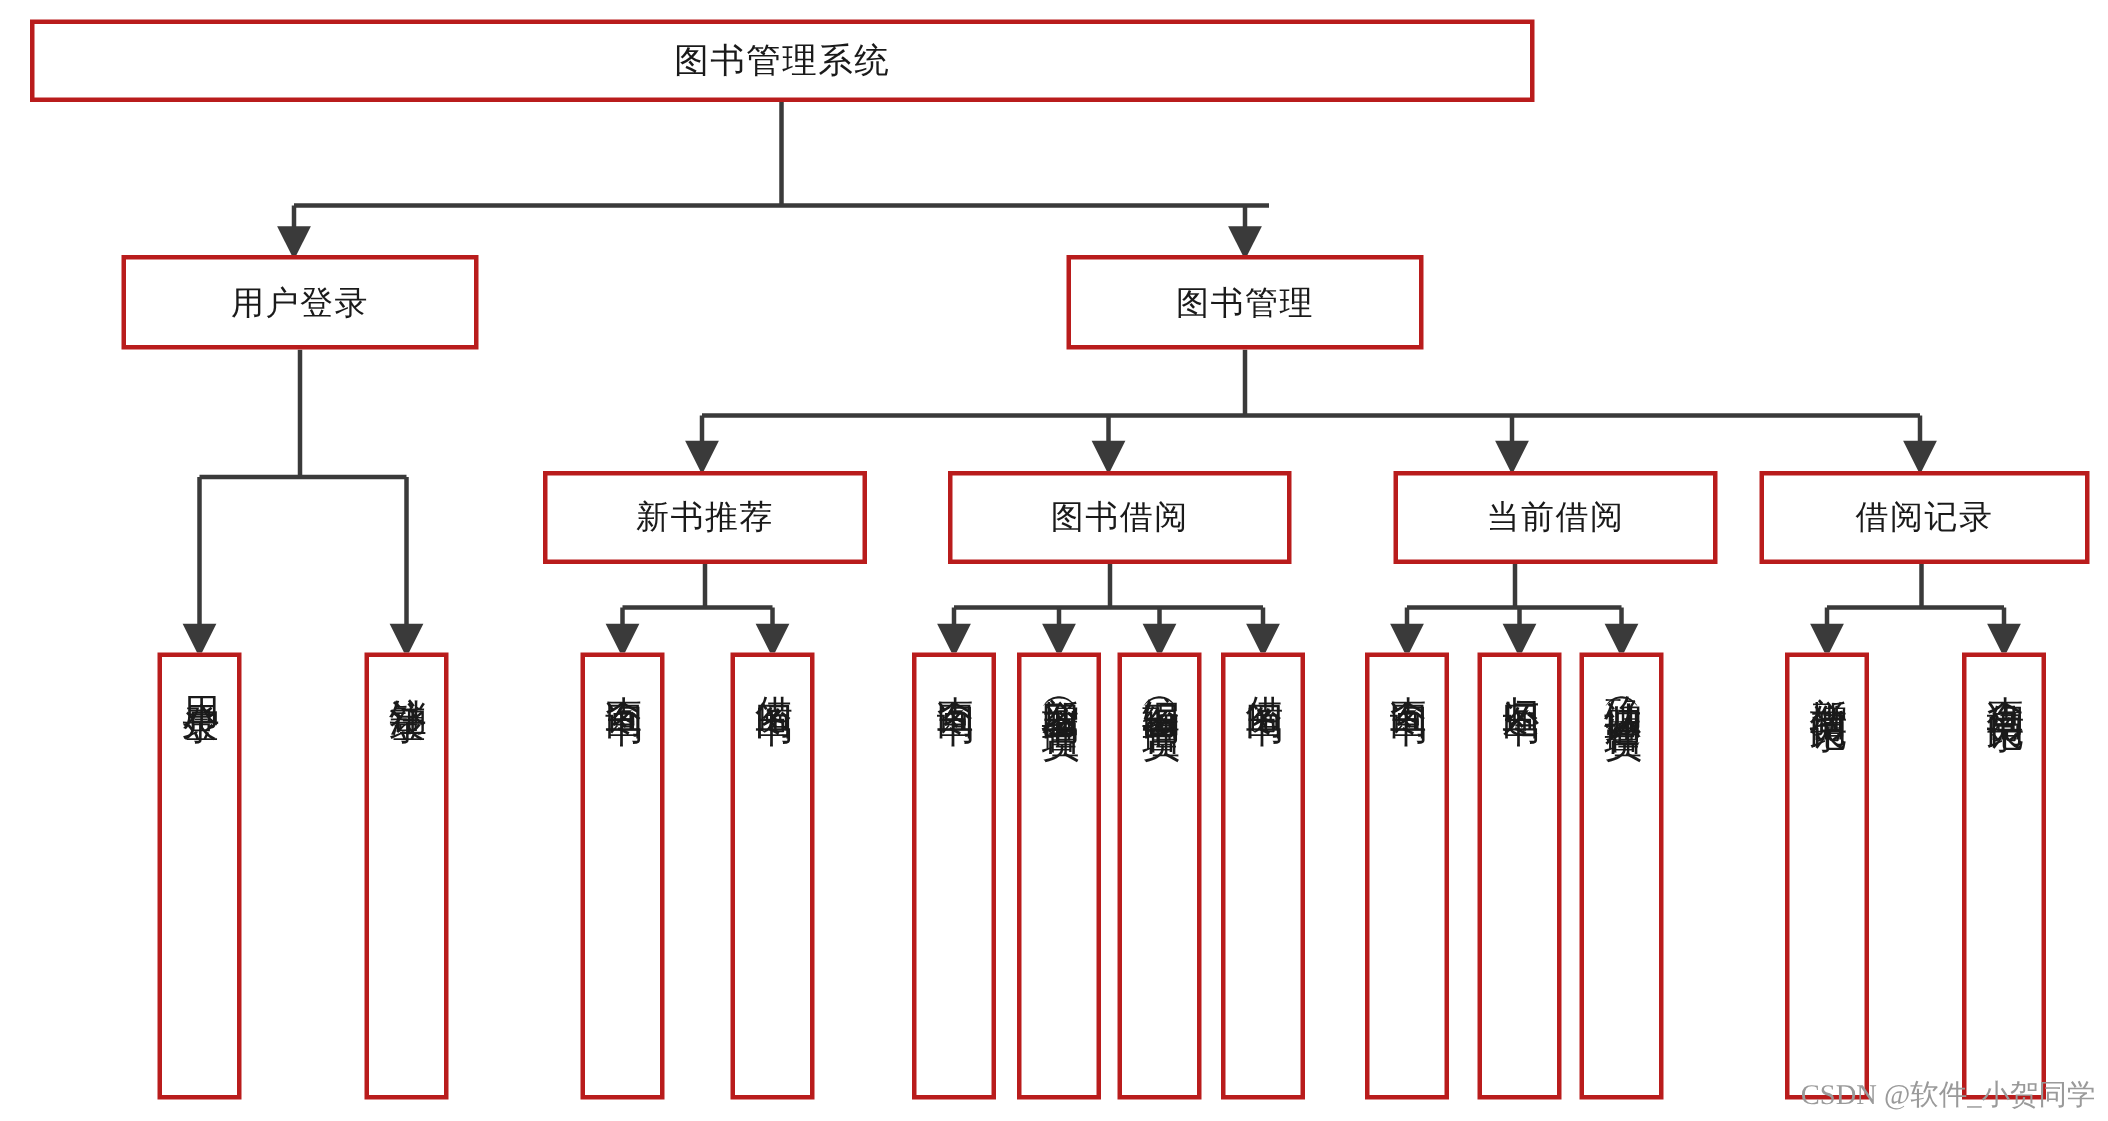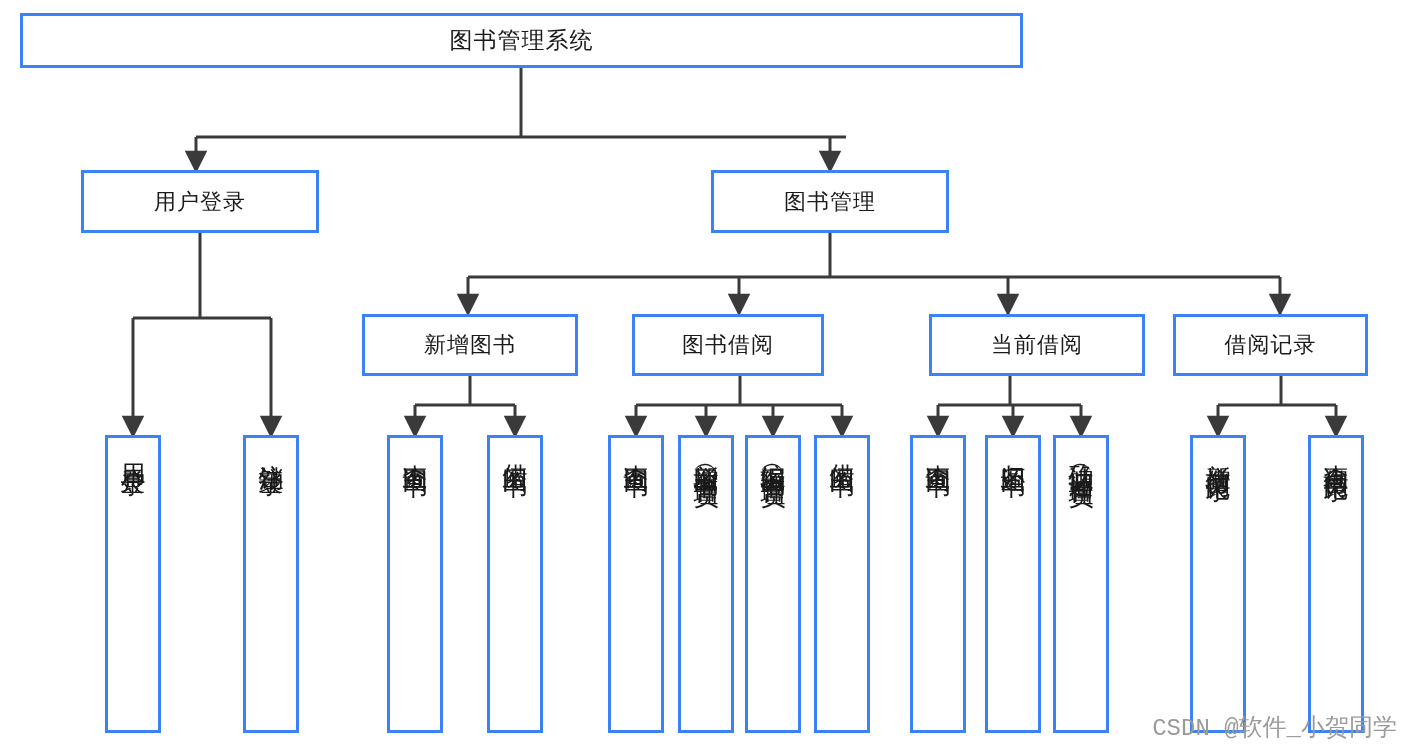--- a/index.html
+++ b/index.html
@@ -22,21 +22,21 @@
     position: absolute;
     left: 0;
     top: 0;
     width: 1405px;
     height: 747px;
     pointer-events: none;
   }
   .node {
     position: absolute;
     box-sizing: border-box;
-    border: 3px solid #3b82f6;
+    border: 3px solid #b91c1c;
     background: #ffffff;
     display: flex;
     align-items: center;
     justify-content: center;
     color: #1a1a1a;
     z-index: 2;
   }
   .node-label {
     display: block;
     text-align: center;
@@ -59,25 +59,25 @@
     text-orientation: upright;
     font-size: 25px;
     line-height: 1.0;
     letter-spacing: 3px;
     white-space: nowrap;
   }
   #watermark {
     position: absolute;
     right: 8px;
     bottom: 4px;
-    font-size: 24px;
+    font-size: 19px;
     color: #9a9a9a;
     z-index: 5;
     white-space: nowrap;
-    font-family: Liberation Mono, monospace;
+    font-family: Liberation Serif, serif;
   }
 </style>
 </head>
 <body>
 
 <div id="diagram-root">
 
   <svg id="wire-layer" viewBox="0 0 1405 747" width="1405" height="747">
     <defs>
       <marker id="arrow" viewBox="0 0 12 12" refX="6" refY="6" markerWidth="9" markerHeight="9" orient="auto-start-reverse">
@@ -134,29 +134,29 @@
   </div>
 
   <div class="node horizontal" style="left:81px; top:170px; width:238px; height:63px;">
     <span class="node-label">用户登录</span>
   </div>
   <div class="node horizontal" style="left:711px; top:170px; width:238px; height:63px;justify-content:center;">
     <span class="node-label">图书管理</span>
   </div>
 
   <div class="node horizontal" style="left:362px; top:314px; width:216px; height:62px;">
-    <span class="node-label">新增图书</span>
-  </div>
-  <div class="node horizontal" style="left:632px; top:314px; width:192px; height:62px;">
+    <span class="node-label">新书推荐</span>
+  </div>
+  <div class="node horizontal" style="left:632px; top:314px; width:229px; height:62px;">
     <span class="node-label">图书借阅</span>
   </div>
   <div class="node horizontal" style="left:902px; top:314px; width:216px; height:62px;margin-left:27px;">
     <span class="node-label">当前借阅</span>
   </div>
-  <div class="node horizontal" style="left:1173px; top:314px; width:195px; height:62px;">
+  <div class="node horizontal" style="left:1173px; top:314px; width:220px; height:62px;">
     <span class="node-label">借阅记录</span>
   </div>
 
   <div class="node vertical" style="left:105px; top:435px; width:56px; height:298px;">
     <span class="node-label">用户登录</span>
   </div>
   <div class="node vertical" style="left:243px; top:435px; width:56px; height:298px;">
     <span class="node-label">注销登录</span>
   </div>
   <div class="node vertical" style="left:387px; top:435px; width:56px; height:298px;">

